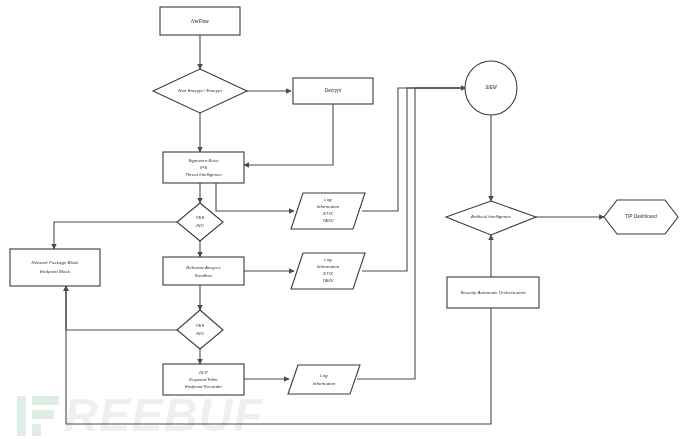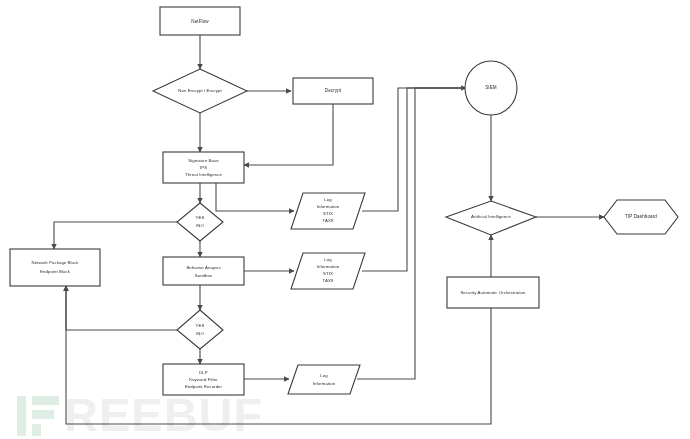--- a/index.html
+++ b/index.html
@@ -13,20 +13,21 @@
     height: 439px;
     position: relative;
     overflow: hidden;
     font-family: "Liberation Sans", sans-serif;
   }
   #diagram-root {
     position: absolute;
     top: 0; left: 0;
     width: 690px;
     height: 439px;
+    font-style: italic;
   }
   svg#flow {
     display: block;
     width: 690px;
     height: 439px;
   }
   .node-shape {
     fill: #ffffff;
     stroke: #3b3b3b;
     stroke-width: 1.1;

